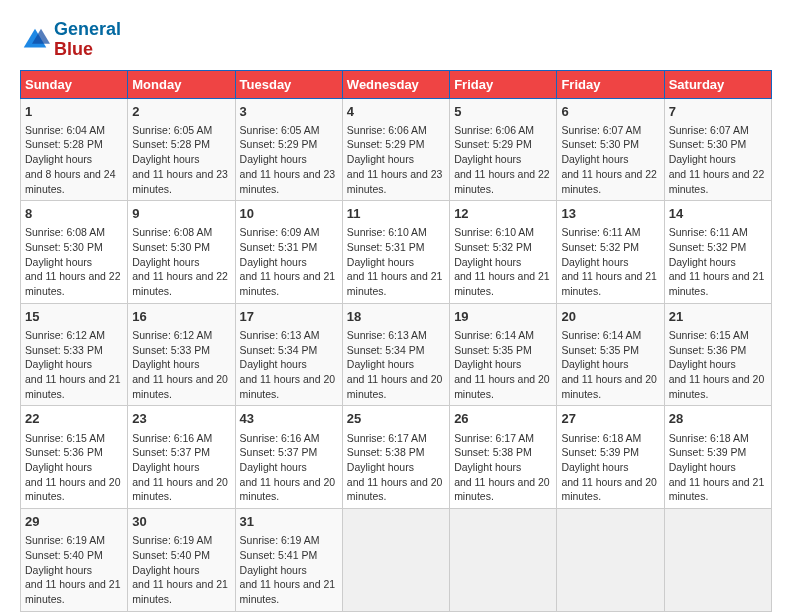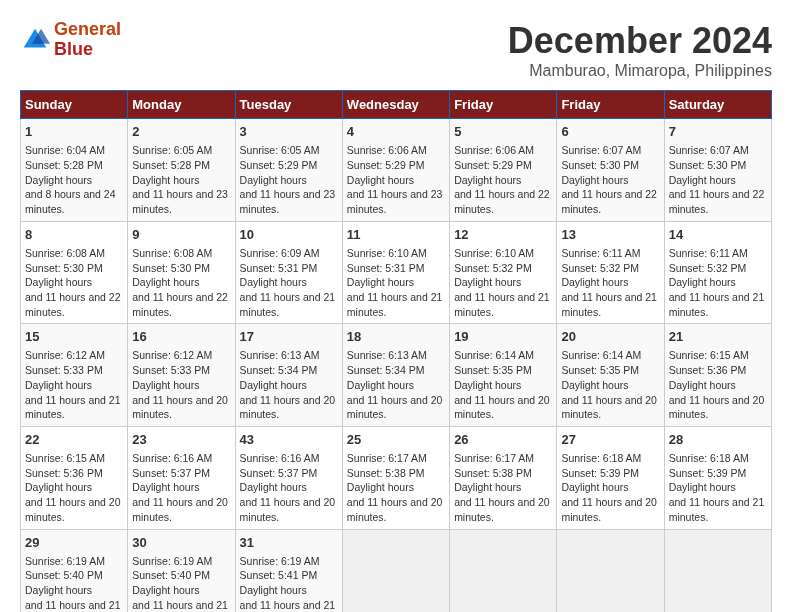--- a/index.html
+++ b/index.html
@@ -20,21 +20,21 @@
       display: flex;
       align-items: center;
     }
     .logo-text {
       font-size: 18px;
       font-weight: bold;
       color: #333;
       line-height: 1.1;
     }
     .logo-text span {
-      color: #c2410c;
+      color: #0369a1;
     }
     .logo-icon {
       width: 30px;
       height: 30px;
       margin-right: 4px;
     }
     .title-block {
       text-align: right;
     }
     .month-title {
@@ -45,21 +45,21 @@
     .location {
       font-size: 16px;
       color: #555;
     }
     table {
       width: 100%;
       border-collapse: collapse;
       font-size: 11px;
     }
     thead tr th {
-      background-color: #7f1d1d;
+      background-color: #ef4444;
       color: #fff;
       padding: 6px 4px;
       text-align: left;
       font-size: 13px;
       font-weight: bold;
       border: 1px solid #1565c0;
     }
     tbody tr td {
       border: 1px solid #ccc;
       vertical-align: top;
@@ -92,24 +92,20 @@
 <div class="header">
   <div class="logo">
     <svg class="logo-icon" viewBox="0 0 40 40">
       <polygon points="20,5 35,30 5,30" fill="#1e88e5"></polygon>
       <polygon points="28,5 40,25 16,25" fill="#0d47a1" opacity="0.7"></polygon>
     </svg>
     <div class="logo-text">
       <div><span>General</span></div>
       <div><span style="color:#b91c1c;">Blue</span></div>
     </div>
-  </div>
-  <div class="title-block">
-    <div class="month-title">December 2024</div>
-    <div class="location">Mamburao, Mimaropa, Philippines</div>
   </div>
 </div>
 
 <table>
   <thead>
     <tr>
       <th>Sunday</th>
       <th>Monday</th>
       <th>Tuesday</th>
       <th>Wednesday</th>

